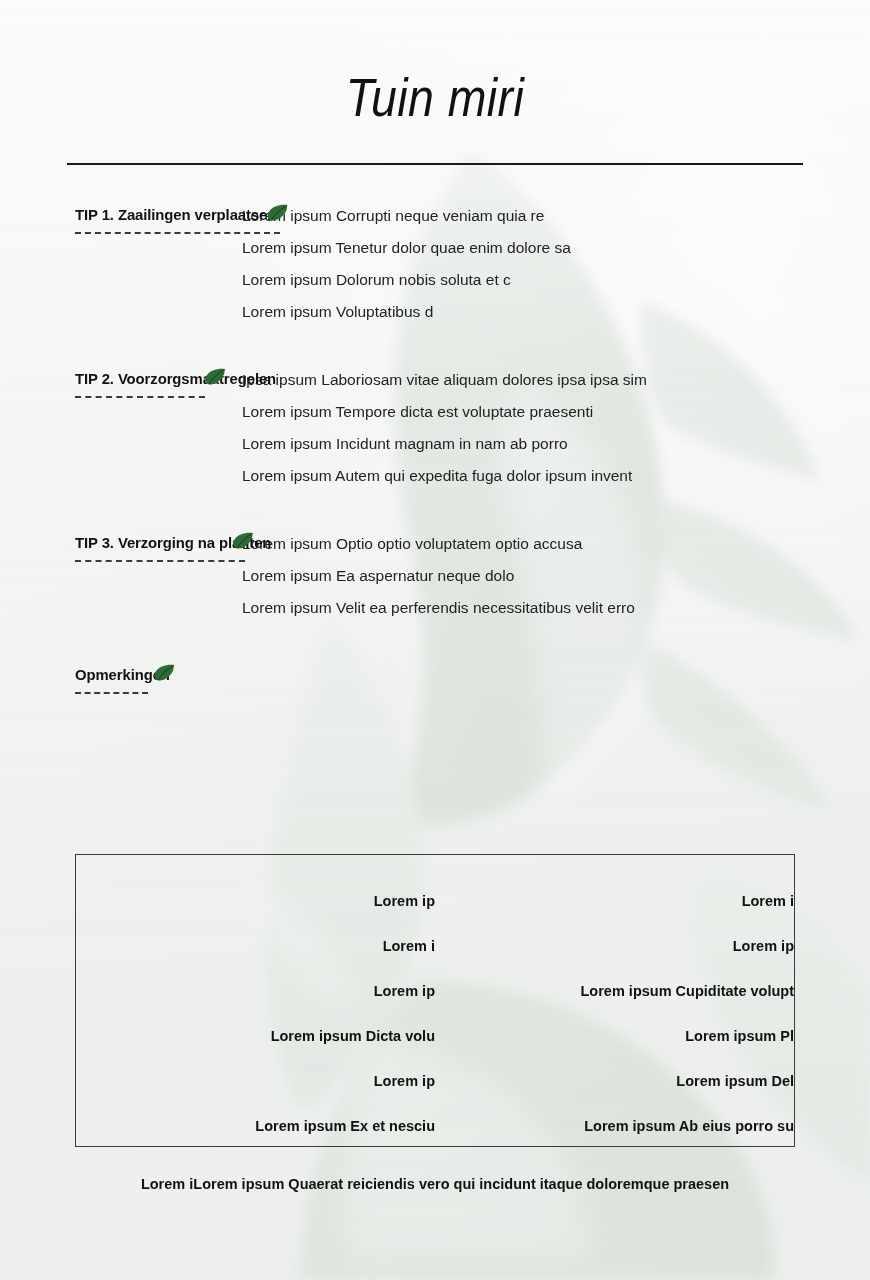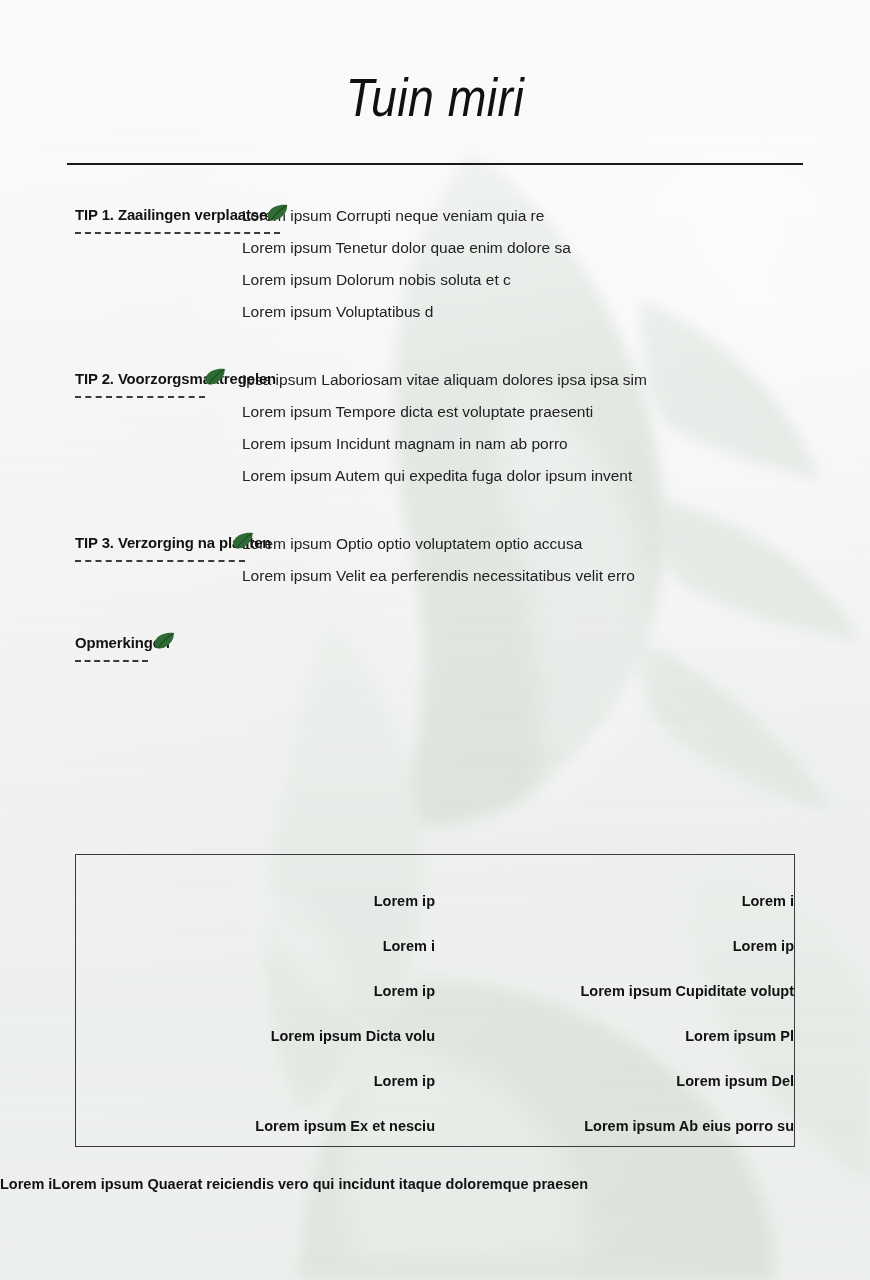--- a/index.html
+++ b/index.html
@@ -166,20 +166,21 @@
     line-height: 45px;
     white-space: nowrap;
     text-align: right;
   }
 
   .footer-note {
     position: absolute;
     left: 0;
     top: 1176px;
     width: 870px;
+    text-align: center;
     font-size: 14.5px;
     font-weight: 700;
     color: #121212;
     white-space: nowrap;
   }
 </style>
 </head>
 <body>
 
 <div id="bg-layer">
@@ -311,20 +312,21 @@
                      C9.4 17.7 16.2 13.6 19.4 8 C20.5 6 21 3.4 21 1 Z" fill="#2f6b35"></path>
             <path d="M20.4 1.6 C15.4 4.4 9.6 9.2 4.6 15.9" stroke="#1e4724" stroke-width="1.1" fill="none" stroke-linecap="round"></path>
           </svg>
         </span>
       </span>
       <div class="sec-dash" style="width: 170px;"></div>
     </div>
     <div class="sec-body">
   <div class="line">Lorem ipsum Optio optio voluptatem optio accusa</div>
 
+  <div class="line">Lorem ipsum Ea aspernatur neque dolo</div>
 
   <div class="line">Lorem ipsum Velit ea perferendis necessitatibus velit erro</div>
 </div>
   </div>
 
   <div class="section">
     <div class="sec-head">
       <span class="sec-head-text">
         <span class="heading-label">Opmerkingen</span>
         <span class="leaf-icon" style="left: 82px; top: -2px;">

